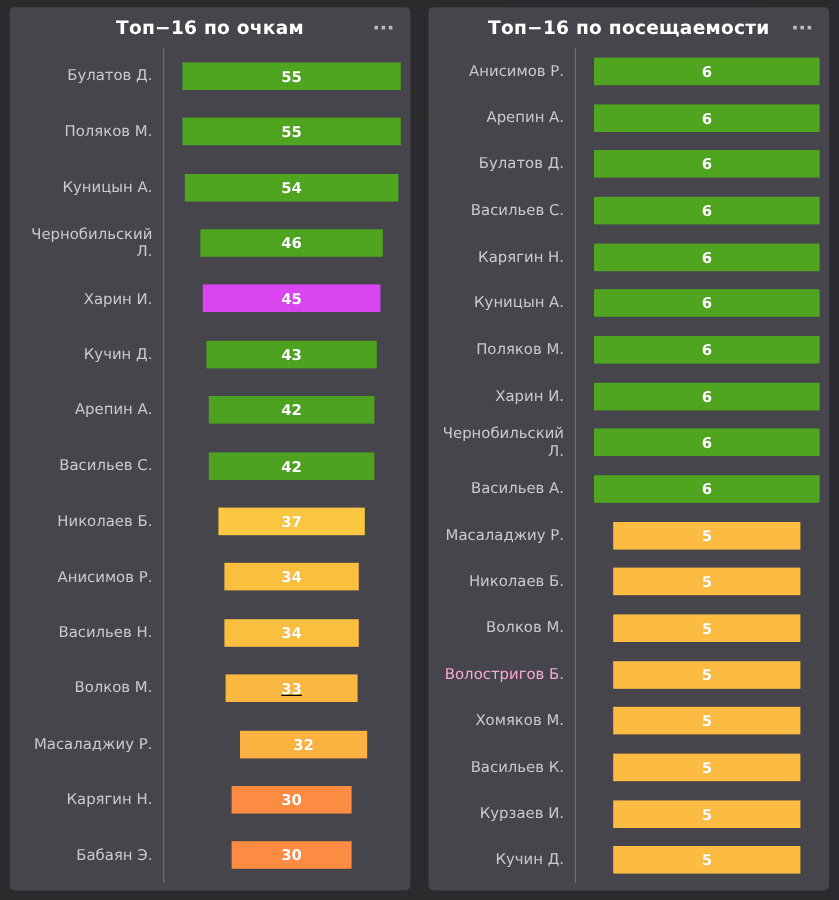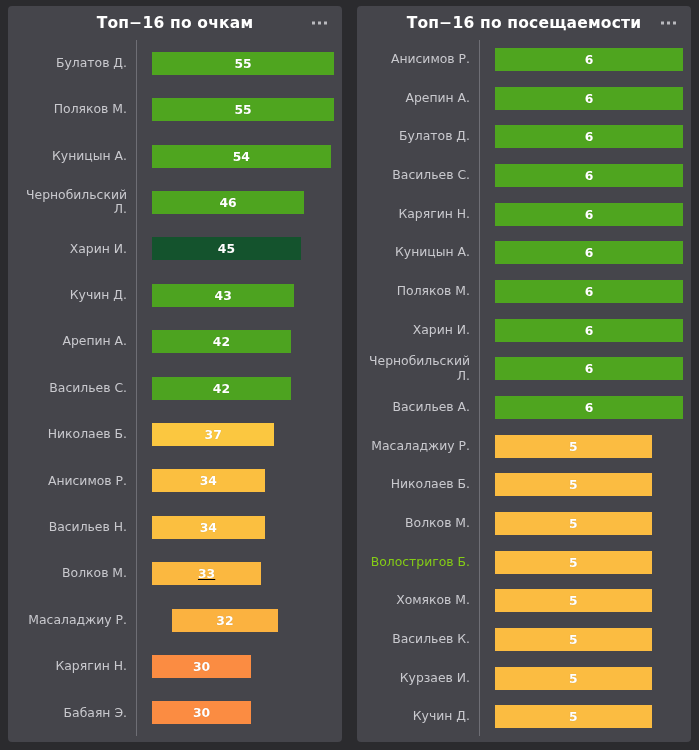--- a/index.html
+++ b/index.html
@@ -108,20 +108,21 @@
     white-space: pre-line;
   }
 
   .bar-wrap {
     flex: 1 1 auto;
     position: relative;
     height: 100%;
     display: flex;
     align-items: center;
     padding-left: 16px;
+    justify-content: center;
   }
 
   .bar {
     height: 23px;
     display: flex;
     align-items: center;
     justify-content: center;
     position: relative;
   }
 
@@ -178,21 +179,21 @@
             <div class="row-label" style="width: 122px; color: rgb(201, 201, 206);">Чернобильский Л.</div>
             <div class="bar-wrap">
               <div class="bar" style="background: rgb(78, 164, 31); width: 83.6364%;">
                 <span class="bar-value" style="color: rgb(255, 255, 255);">46</span>
               </div>
             </div>
           </div>
           <div class="row">
             <div class="row-label" style="width: 122px; color: rgb(201, 201, 206);">Харин И.</div>
             <div class="bar-wrap">
-              <div class="bar" style="background: #14532d; width: 81.8182%;">
+              <div class="bar" style="background: #d946ef; width: 81.8182%;">
                 <span class="bar-value" style="color: rgb(255, 255, 255);">45</span>
               </div>
             </div>
           </div>
           <div class="row">
             <div class="row-label" style="width: 122px; color: rgb(201, 201, 206);">Кучин Д.</div>
             <div class="bar-wrap">
               <div class="bar" style="background: rgb(77, 163, 32); width: 78.1818%;">
                 <span class="bar-value" style="color: rgb(255, 255, 255);">43</span>
               </div>
@@ -383,21 +384,21 @@
           </div>
           <div class="row">
             <div class="row-label" style="width: 116px; color: rgb(201, 201, 206);">Волков М.</div>
             <div class="bar-wrap">
               <div class="bar" style="background: rgb(251, 188, 65); width: 83.3333%;">
                 <span class="bar-value" style="color: rgb(255, 255, 255);">5</span>
               </div>
             </div>
           </div>
           <div class="row">
-            <div class="row-label" style="width: 116px; color: #84cc16;">Волостригов Б.</div>
+            <div class="row-label" style="width: 116px; color: #f9a8d4;">Волостригов Б.</div>
             <div class="bar-wrap">
               <div class="bar" style="background: rgb(251, 188, 65); width: 83.3333%;">
                 <span class="bar-value" style="color: rgb(255, 255, 255);">5</span>
               </div>
             </div>
           </div>
           <div class="row">
             <div class="row-label" style="width: 116px; color: rgb(201, 201, 206);">Хомяков М.</div>
             <div class="bar-wrap">
               <div class="bar" style="background: rgb(251, 188, 65); width: 83.3333%;">

